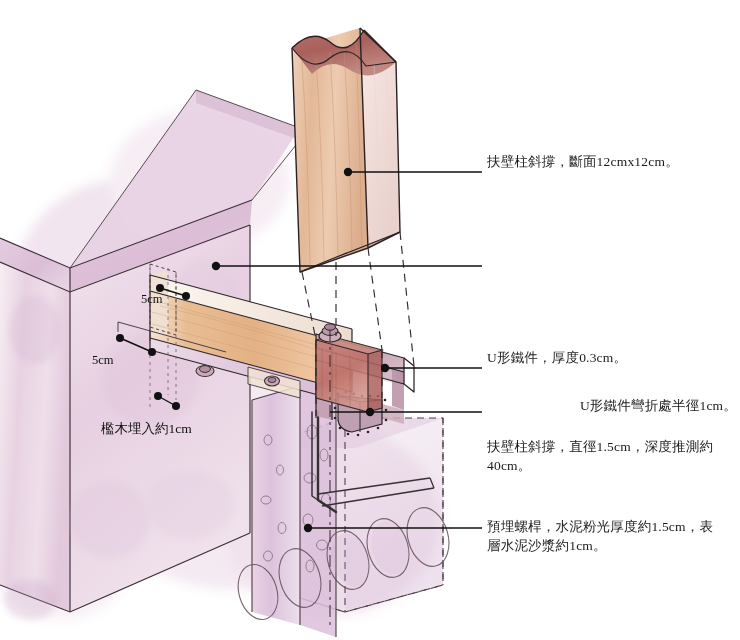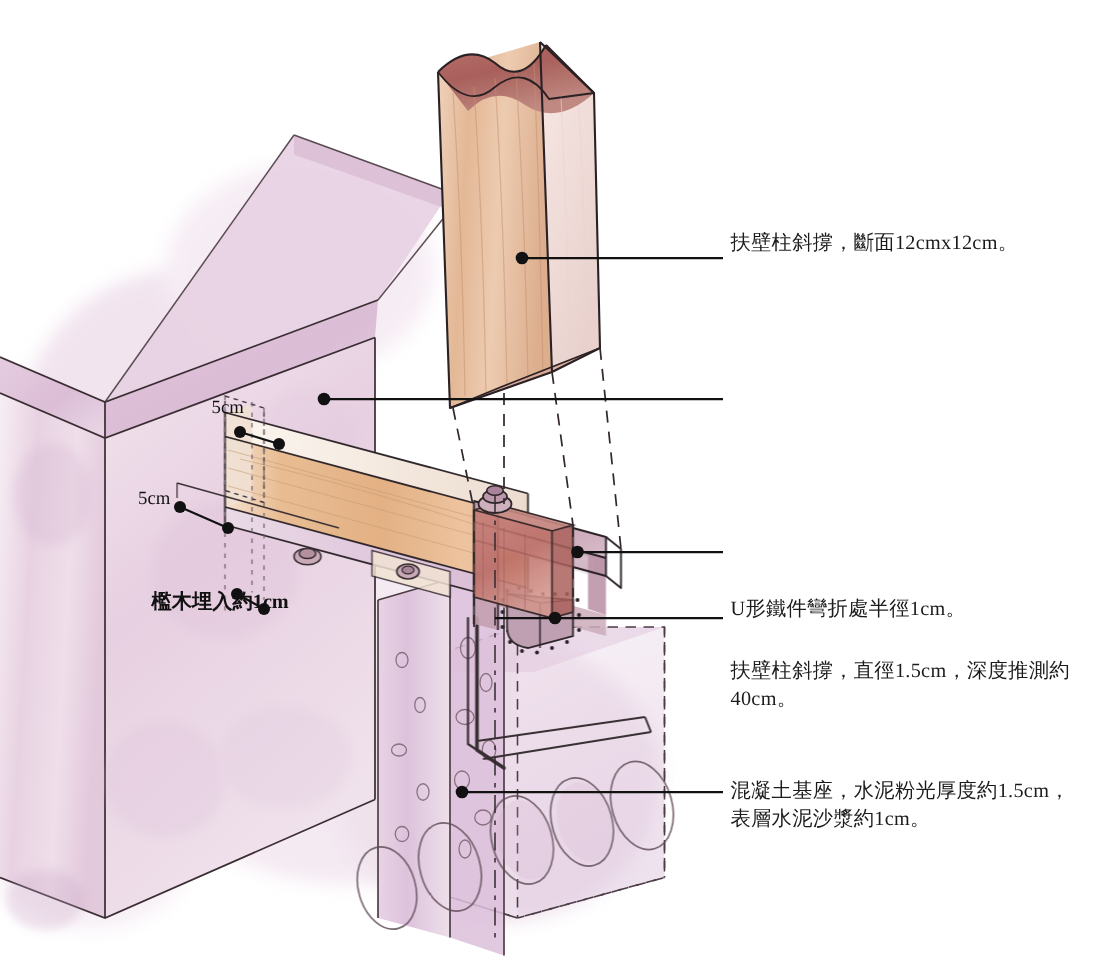--- a/index.html
+++ b/index.html
@@ -32,29 +32,29 @@
     color: #1b1b1b;
     letter-spacing: 0.2px;
     width: 250px;
   }
   .dim {
     position: absolute;
     font-family: "Liberation Serif", "DejaVu Serif", serif;
     font-size: 12.5px;
     color: #111;
     white-space: nowrap;
+    margin-top: 28px;
   }
   .dim-big {
     font-size: 13.5px;
-    font-weight: bold;
   }
   #a1 { left: 487px; top: 152px; }
   #a2 { left: 487px; top: 243px; }
   #a3 { left: 487px; top: 348px; }
-  #a4 { left: 487px; top: 396px; }
+  #a4 { left: 487px; top: 396px; text-align: right; }
   #a5 { left: 487px; top: 437px; width: 232px; }
   #a6 { left: 487px; top: 517px; width: 235px; }
   #d1 { left: 141px; top: 264px; }
   #d2 { left: 92px; top: 325px; }
   #d3 { left: 101px; top: 392px; }
 </style>
 </head>
 <body>
 
 <div id="page">
@@ -445,21 +445,22 @@
         <circle cx="186" cy="296" r="4"></circle>
         <circle cx="120" cy="338" r="4"></circle>
         <circle cx="152" cy="352" r="4"></circle>
         <circle cx="158" cy="396" r="4"></circle>
         <circle cx="176" cy="406" r="4"></circle>
       </g>
     </g>
   </svg>
 
   <div class="ann" id="a1">扶壁柱斜撐，斷面12cmx12cm。</div>
+  <div class="ann" id="a3">U形鐵件，厚度0.3cm。</div>
   <div class="ann" id="a4">U形鐵件彎折處半徑1cm。</div>
   <div class="ann" id="a5">扶壁柱斜撐，直徑1.5cm，深度推測約40cm。</div>
-  <div class="ann" id="a6">混凝土基座，水泥粉光厚度約1.5cm，表層水泥沙漿約1cm。</div>
+  <div class="ann" id="a6">預埋螺桿，水泥粉光厚度約1.5cm，表層水泥沙漿約1cm。</div>
 
   <div class="dim" id="d1">5cm</div>
   <div class="dim" id="d2">5cm</div>
   <div class="dim dim-big" id="d3">檻木埋入約1cm</div>
 
 </div>
 
 </body></html>

